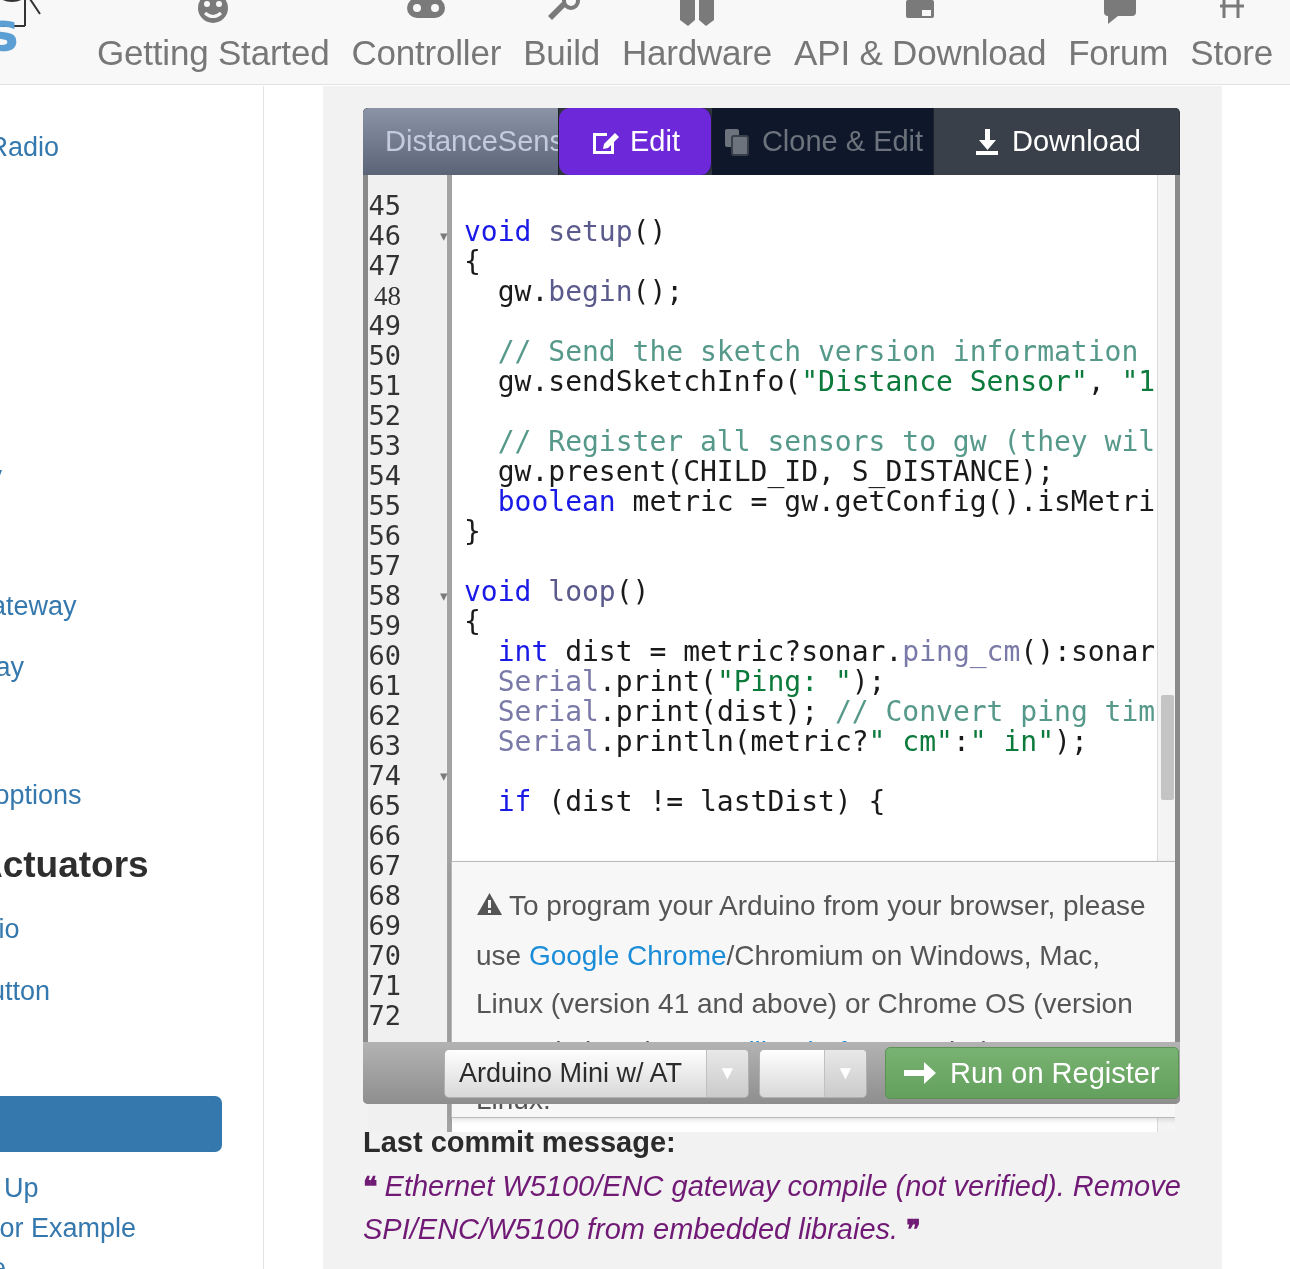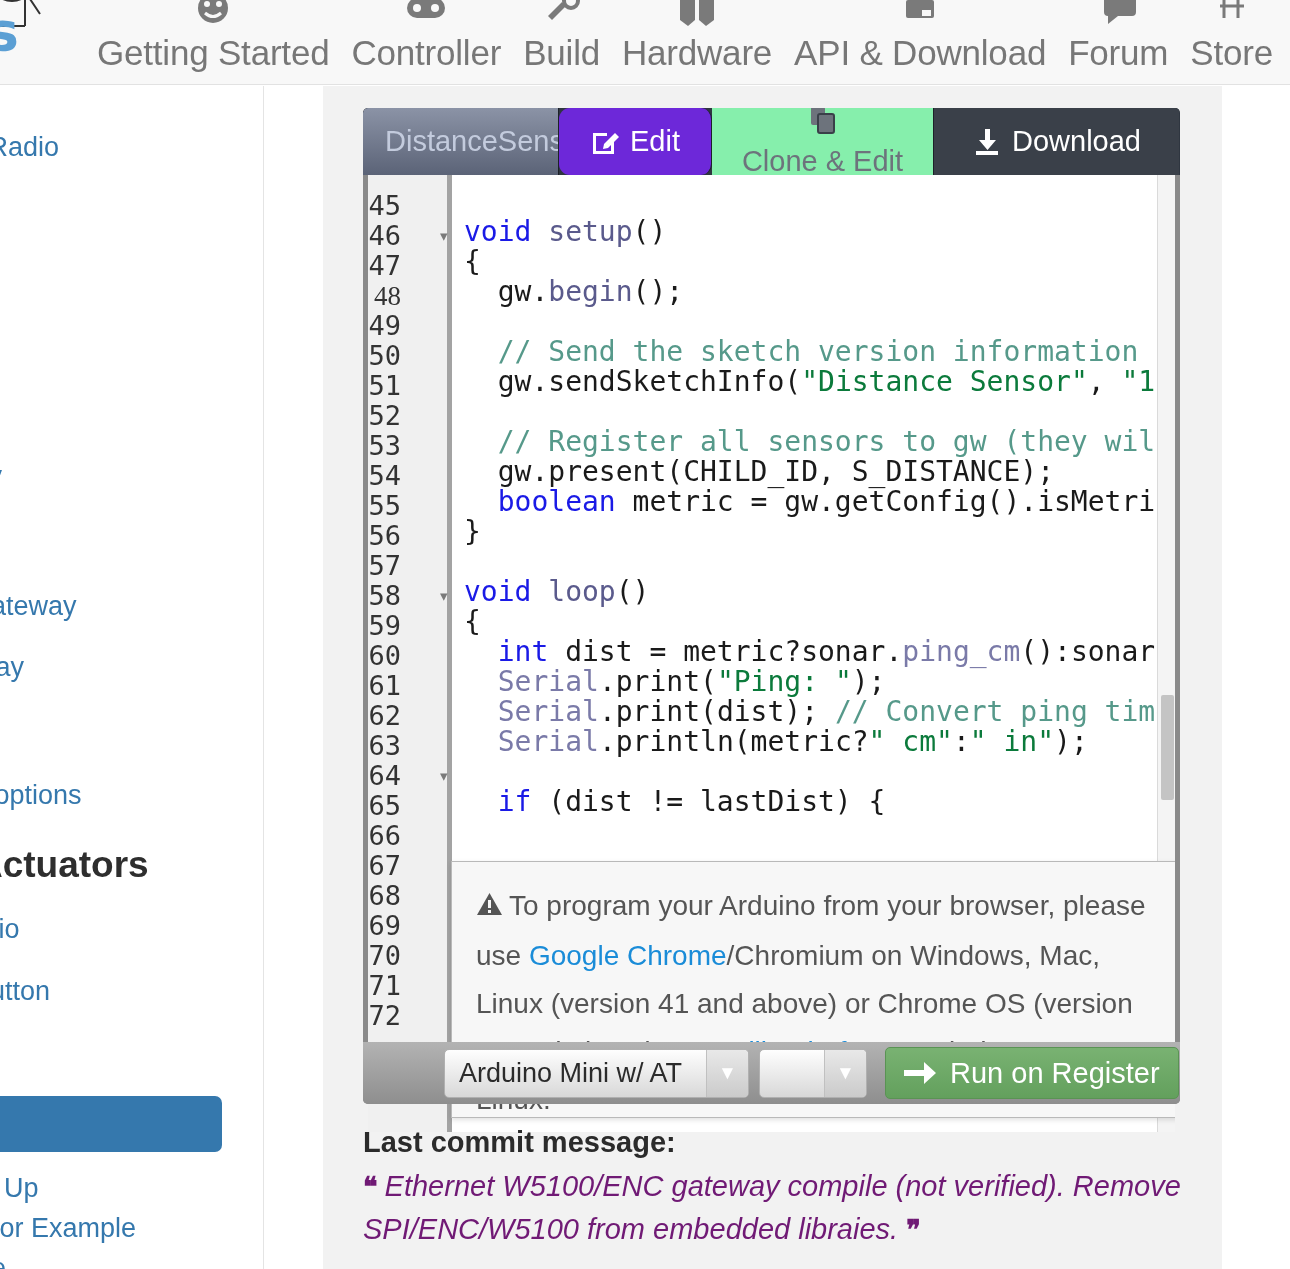--- a/index.html
+++ b/index.html
@@ -120,21 +120,21 @@
   }
   .tab.filetab {
     width: 196px;
     background: linear-gradient(180deg,#8b93a6 0%, #5b6377 100%);
     color: #c3cbdd;
     justify-content: flex-start;
     border-radius: 5px 0 0 0;
     overflow: hidden;
   }
   .tab.edit { width: 153px; background:#6d28d9;border-radius:11px; }
-  .tab.clone { width: 222px; background:#86efac; color:#6d737c; cursor:default;flex-direction:column;}
+  .tab.clone { width: 222px; background:#0f172a; color:#6d737c; cursor:default;}
   .tab.download { width: 245px; background:#3a4049; border-right:none; }
   .tab svg { display:block; flex: none; }
 
   
   #editor {
     position: absolute; left: 5px; top: 67px;
     width: 807px; height: 957px;
     background: #ffffff;
     overflow: hidden;
   }
@@ -431,21 +431,21 @@
           <div class="lnum" style="top: 316px;">55</div>
           <div class="lnum" style="top: 346px;">56</div>
           <div class="lnum" style="top: 376px;">57</div>
           <div class="lnum" style="top: 406px;">58</div>
           <div class="fold" style="top: 406px;">▾</div>
           <div class="lnum" style="top: 436px;">59</div>
           <div class="lnum" style="top: 466px;">60</div>
           <div class="lnum" style="top: 496px;">61</div>
           <div class="lnum" style="top: 526px;">62</div>
           <div class="lnum" style="top: 556px;">63</div>
-          <div class="lnum" style="top: 586px;">64</div>
+          <div class="lnum" style="top: 586px;">74</div>
           <div class="fold" style="top: 586px;">▾</div>
           <div class="lnum" style="top: 616px;">65</div>
           <div class="lnum" style="top: 646px;">66</div>
           <div class="lnum" style="top: 676px;">67</div>
           <div class="lnum" style="top: 706px;">68</div>
           <div class="lnum" style="top: 736px;">69</div>
           <div class="lnum" style="top: 766px;">70</div>
           <div class="lnum" style="top: 796px;">71</div>
           <div class="lnum" style="top: 826px;">72</div>
         </div>

